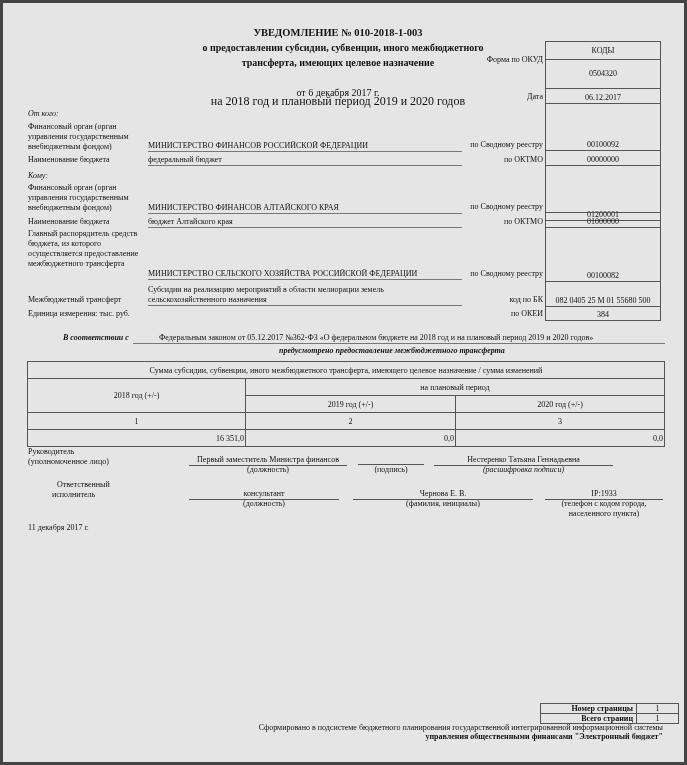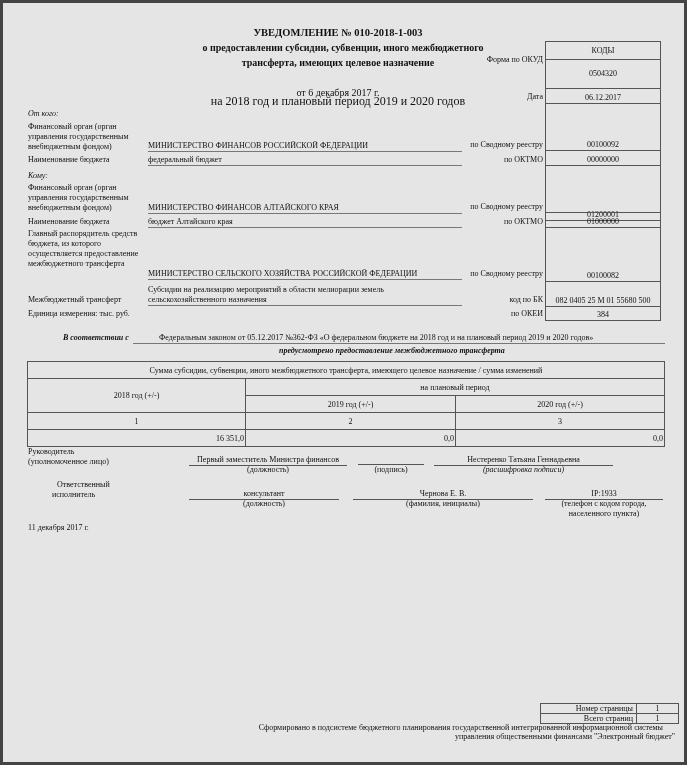--- a/index.html
+++ b/index.html
@@ -18,21 +18,21 @@
     .llabel { position: absolute; left: 25px; width: 118px; font-size: 8px; line-height: 10px; }
     .field { position: absolute; left: 145px; width: 314px; font-size: 8px; line-height: 10px; border-bottom: 1px solid #777; }
     table.amt { position: absolute; left: 24px; top: 358px; width: 638px; border-collapse: collapse; font-size: 8px; }
     table.amt td { border: 1px solid #555; text-align: center; padding: 2px 2px; height: 17px; }
     table.amt td.num { text-align: right; padding-right: 1px; }
     .sig { position: absolute; font-size: 8px; line-height: 10px; text-align: center; }
     .sigline { border-bottom: 1px solid #555; }
     table.pg { position: absolute; left: 537px; top: 700px; border-collapse: collapse; font-size: 8px; }
     table.pg td { border: 1px solid #555; padding: 0 3px; height: 10px; line-height: 9px; }
     table.pg td.v { width: 42px; text-align: center; }
-    table.pg td.k { text-align: right; width: 96px; }
+    table.pg td.k { text-align: right; width: 96px; font-weight: bold; }
   </style>
 </head>
 <body>
 
 <div class="page">
 
   <div class="abs title" style="left:150px; top:22px; width:370px;">УВЕДОМЛЕНИЕ № 010-2018-1-003</div>
   <div class="abs title" style="left:150px; top:52px; width:370px; font-size:10px;">трансферта, имеющих целевое назначение</div>
   <div class="abs title" style="left:150px; top:37px; width:380px; font-size:10px;">о предоставлении субсидии, субвенции, иного межбюджетного</div>
   <div class="abs title normal" style="left:150px; top:67px; width:370px; font-size:12px;margin-top:24px;">на 2018 год и плановый период 2019 и 2020 годов</div>
@@ -144,15 +144,15 @@
       <td class="v">1</td>
     </tr>
     <tr>
       <td class="k">Всего страниц</td>
       <td class="v">1</td>
     </tr>
   </tbody>
     </table>
 
   <div class="lbl right" style="left:200px; top:720px; width:460px;">Сформировано в подсистеме бюджетного планирования государственной интегрированной информационной системы</div>
-  <div class="lbl right" style="left:212px; top:729px; width:460px;">управления общественными финансами "Электронный бюджет"</div>
+  <div class="lbl right" style="left:200px; top:729px; width:460px;font-weight:bold;">управления общественными финансами "Электронный бюджет"</div>
 
 </div>
 
 </body></html>

